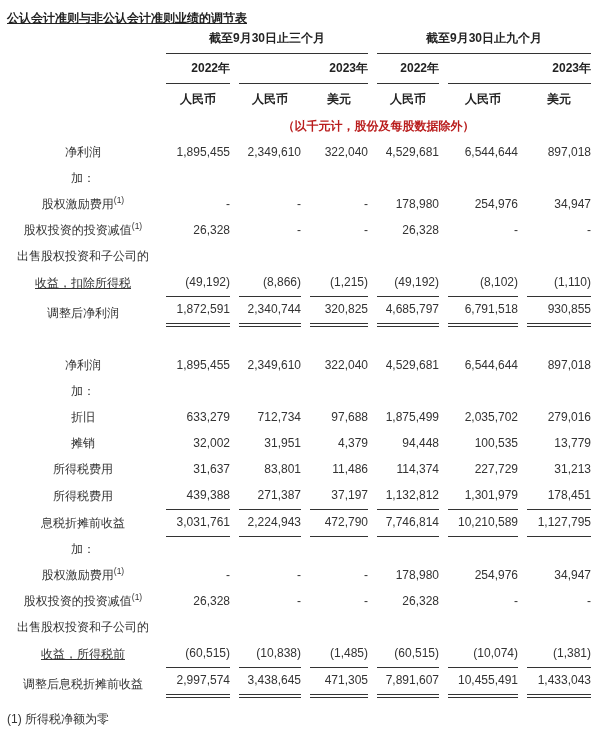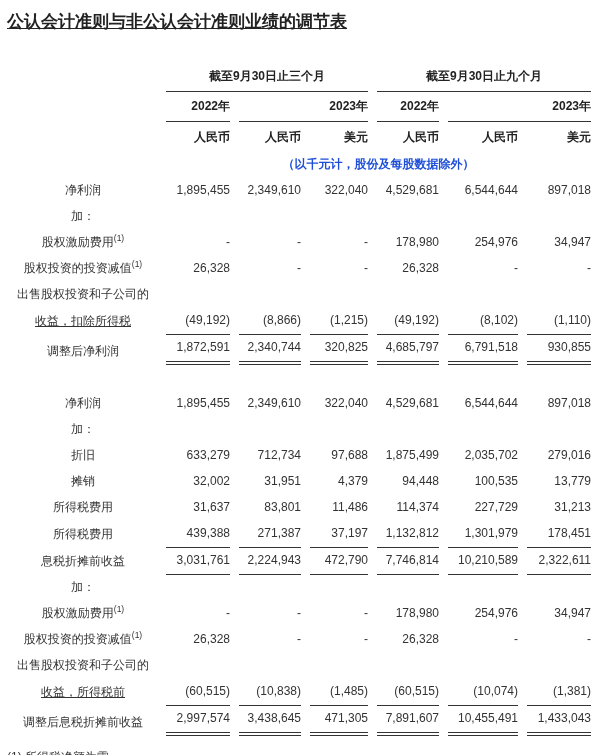--- a/index.html
+++ b/index.html
@@ -5,45 +5,44 @@
   html,body { margin:0; padding:0; }
   body {
     width:600px; height:755px;
     background:#ffffff;
     font-family:"Liberation Sans","DejaVu Sans",sans-serif;
     color:#333333;
     overflow:hidden;
   }
   .doc-title {
     margin:10px 0 0 7px;
-    font-size:17px;
+    font-size:12px;
     font-weight:bold;
     text-decoration:underline;
     color:#222;
     white-space:nowrap;
   }
   table.recon {
     border-collapse:separate;
     border-spacing:9px 0;
     table-layout:fixed;
     width:600px;
-    margin-top:32px;
   }
   th, td {
     font-size:12px;
     line-height:15px;
     white-space:nowrap;
     overflow:visible;
     vertical-align:bottom;
   }
   th { font-weight:bold; color:#222; }
   th.grp   { text-align:center; padding:4px 0 7px; border-bottom:1.5px solid #333; }
   th.year  { text-align:right; padding:7px 0 7px; border-bottom:1.5px solid #333; }
-  th.curr  { text-align:right; padding:8px 0 5px; }
-  td.unit  { text-align:center; font-weight:bold; color:#1d4ed8; padding:7px 0 6px; }
+  th.curr  { text-align:center; padding:8px 0 5px; }
+  td.unit  { text-align:center; font-weight:bold; color:#b91c1c; padding:7px 0 6px; }
   td.lbl   { text-align:center;  padding:5px 0 6px; }
   td.num   { text-align:right; padding:5px 0 6px; font-family:"Liberation Sans","DejaVu Sans",sans-serif; }
   tr.rule-single td.num { border-bottom:1.5px solid #333; }
   tr.rule-double td.num { border-bottom:4px double #333;text-align:right; }
   tr.spacer td { height:26px; padding:0; }
   .ind-1 { padding-left:10px; }
   .ind-2 { padding-left:17px;text-decoration:underline; }
   sup { font-size:8.5px; line-height:0; }
   .footnote {
     margin:13px 0 0 7px;
@@ -221,21 +220,21 @@
         <td class="num">1,301,979</td>
         <td class="num">178,451</td>
       </tr>
       <tr class="rule-single">
         <td class="lbl ind-0"><span>息税折摊前收益</span></td>
         <td class="num">3,031,761</td>
         <td class="num">2,224,943</td>
         <td class="num">472,790</td>
         <td class="num">7,746,814</td>
         <td class="num">10,210,589</td>
-        <td class="num">2,322,611</td>
+        <td class="num">1,127,795</td>
       </tr>
       <tr>
         <td class="lbl ind-1"><span>加：</span></td>
         <td class="num"></td>
         <td class="num"></td>
         <td class="num"></td>
         <td class="num"></td>
         <td class="num"></td>
         <td class="num"></td>
       </tr>

